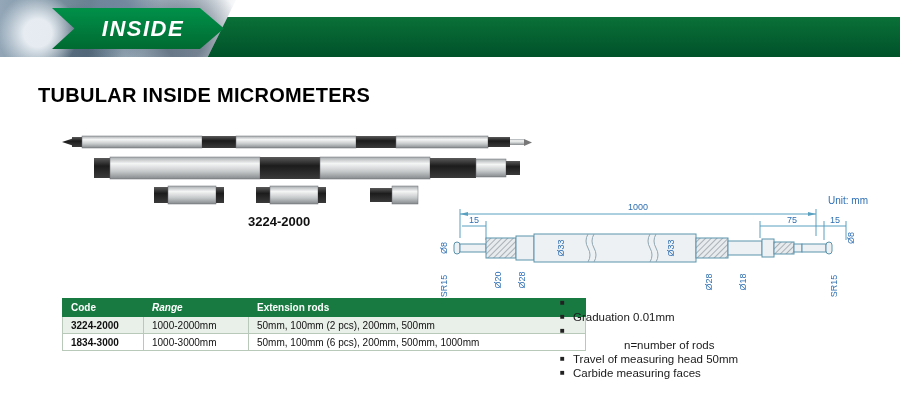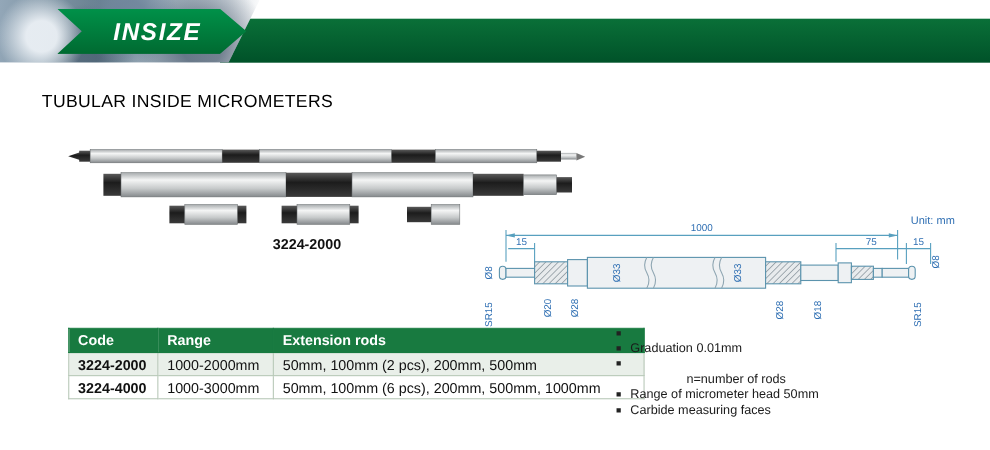--- a/index.html
+++ b/index.html
@@ -18,66 +18,66 @@
       radial-gradient(circle at 34% 80%, rgba(60,80,100,.5) 0 8%, rgba(60,80,100,0) 26%),
       linear-gradient(95deg,#93a7b8 0%,#68808f 38%,#a7b6c2 62%,#d8dee4 86%,#ffffff 100%);}
   .logo{position:absolute;left:52px;top:8px;width:172px;height:41px;z-index:3;
         background:linear-gradient(180deg,#009149,#006a31);
         clip-path:polygon(0% 0%,86% 0%,100% 50%,86% 100%,0% 100%,13% 50%);
         display:flex;align-items:center;justify-content:center;}
   .logo span{color:#fff;font-style:italic;font-weight:bold;font-size:22px;
              letter-spacing:1.5px;padding-left:10px;}
 
   
-  .page-title{position:absolute;left:38px;top:84px;font-size:16px;font-weight:normal;
+  .page-title{position:absolute;left:38px;top:84px;font-size:20px;font-weight:bold;
               letter-spacing:.3px;color:#000;}
 
   
   .product-art{position:absolute;left:58px;top:120px;}
   .product-code{position:absolute;left:248px;top:214px;font-size:13px;font-weight:bold;color:#111;}
 
   
   .tech-diagram{position:absolute;left:438px;top:194px;}
   .dline line{stroke:#58a0bf;stroke-width:1;}
   .arr{fill:#58a0bf;}
   .dlabel{fill:#2f6fb3;font-size:9px;font-family:"Liberation Sans",sans-serif;}
   .unitlabel{fill:#2f6fb3;font-size:10px;font-family:"Liberation Sans",sans-serif;}
   .body rect{fill:#eef1f3;stroke:#5b93ad;stroke-width:1;}
   .body rect.hatch{fill:url(#hatch);}
   .brk{fill:none;stroke:#8fa6b2;stroke-width:1;}
 
   
   .spec-table{position:absolute;left:62px;top:298px;border-collapse:collapse;
-              font-size:13px;color:#111;}
+              font-size:10px;color:#111;}
   .spec-table th{background:#187a40;color:#fff;font-weight:bold;text-align:left;
                  padding:3px 8px;border:1px solid #187a40;}
   .spec-table td{padding:2.5px 8px;border:1px solid #b9c9b9;white-space:nowrap;}
   .spec-table tbody tr:nth-child(odd){background:#e9efe9;}
   .spec-table tbody tr:nth-child(even){background:#ffffff;}
   .spec-table td.code{font-weight:bold;}
   .spec-table th:nth-child(1){width:64px;}
-  .spec-table th:nth-child(2){width:88px;}
+  .spec-table th:nth-child(2){width:88px;font-style:italic;}
   .spec-table th:nth-child(3){width:320px;}
 
   
   .features{position:absolute;left:560px;top:296px;width:336px;font-size:11.5px;
             color:#1a1a1a;}
   .feat{display:flex;line-height:14px;}
   .feat .bullet{width:13px;font-size:8px;line-height:14px;color:#222;}
   .feat.indent{padding-left:64px;text-align:right;}
 </style>
 </head>
 <body>
 
 <div class="page">
 
   <div class="header-band"></div>
   <div class="header-photo"></div>
   <div class="logo">
-    <span>INSIZE</span>
+    <span>INSIDE</span>
   </div>
 
   <div class="page-title">TUBULAR INSIDE MICROMETERS</div>
 
   <svg class="product-art" viewBox="0 0 480 95" width="480" height="95">
     <defs>
       <linearGradient id="metal" x1="0" x2="0" y1="0" y2="1">
         <stop offset="0" stop-color="#a8acae"></stop>
         <stop offset="0.3" stop-color="#f4f5f5"></stop>
         <stop offset="0.65" stop-color="#c7cacb"></stop>
@@ -194,21 +194,21 @@
         <th>Extension rods</th>
       </tr>
     </thead>
     <tbody>
       <tr>
         <td class="code">3224-2000</td>
         <td>1000-2000mm</td>
         <td>50mm, 100mm (2 pcs), 200mm, 500mm</td>
       </tr>
       <tr>
-        <td class="code">3224-4000</td>
+        <td class="code">1834-3000</td>
         <td>1000-3000mm</td>
         <td>50mm, 100mm (6 pcs), 200mm, 500mm, 1000mm</td>
       </tr>
     </tbody>
   </table>
 
   <div class="features">
     <div class="feat">
       <span class="bullet">■</span>
     </div>
@@ -217,21 +217,21 @@
       <span>Graduation 0.01mm</span>
     </div>
     <div class="feat">
       <span class="bullet">■</span>
     </div>
     <div class="feat indent">
       <span>n=number of rods</span>
     </div>
     <div class="feat">
       <span class="bullet">■</span>
-      <span>Range of micrometer head 50mm</span>
+      <span>Travel of measuring head 50mm</span>
     </div>
     <div class="feat">
       <span class="bullet">■</span>
       <span>Carbide measuring faces</span>
     </div>
   </div>
 
 </div>
 
 </body></html>

